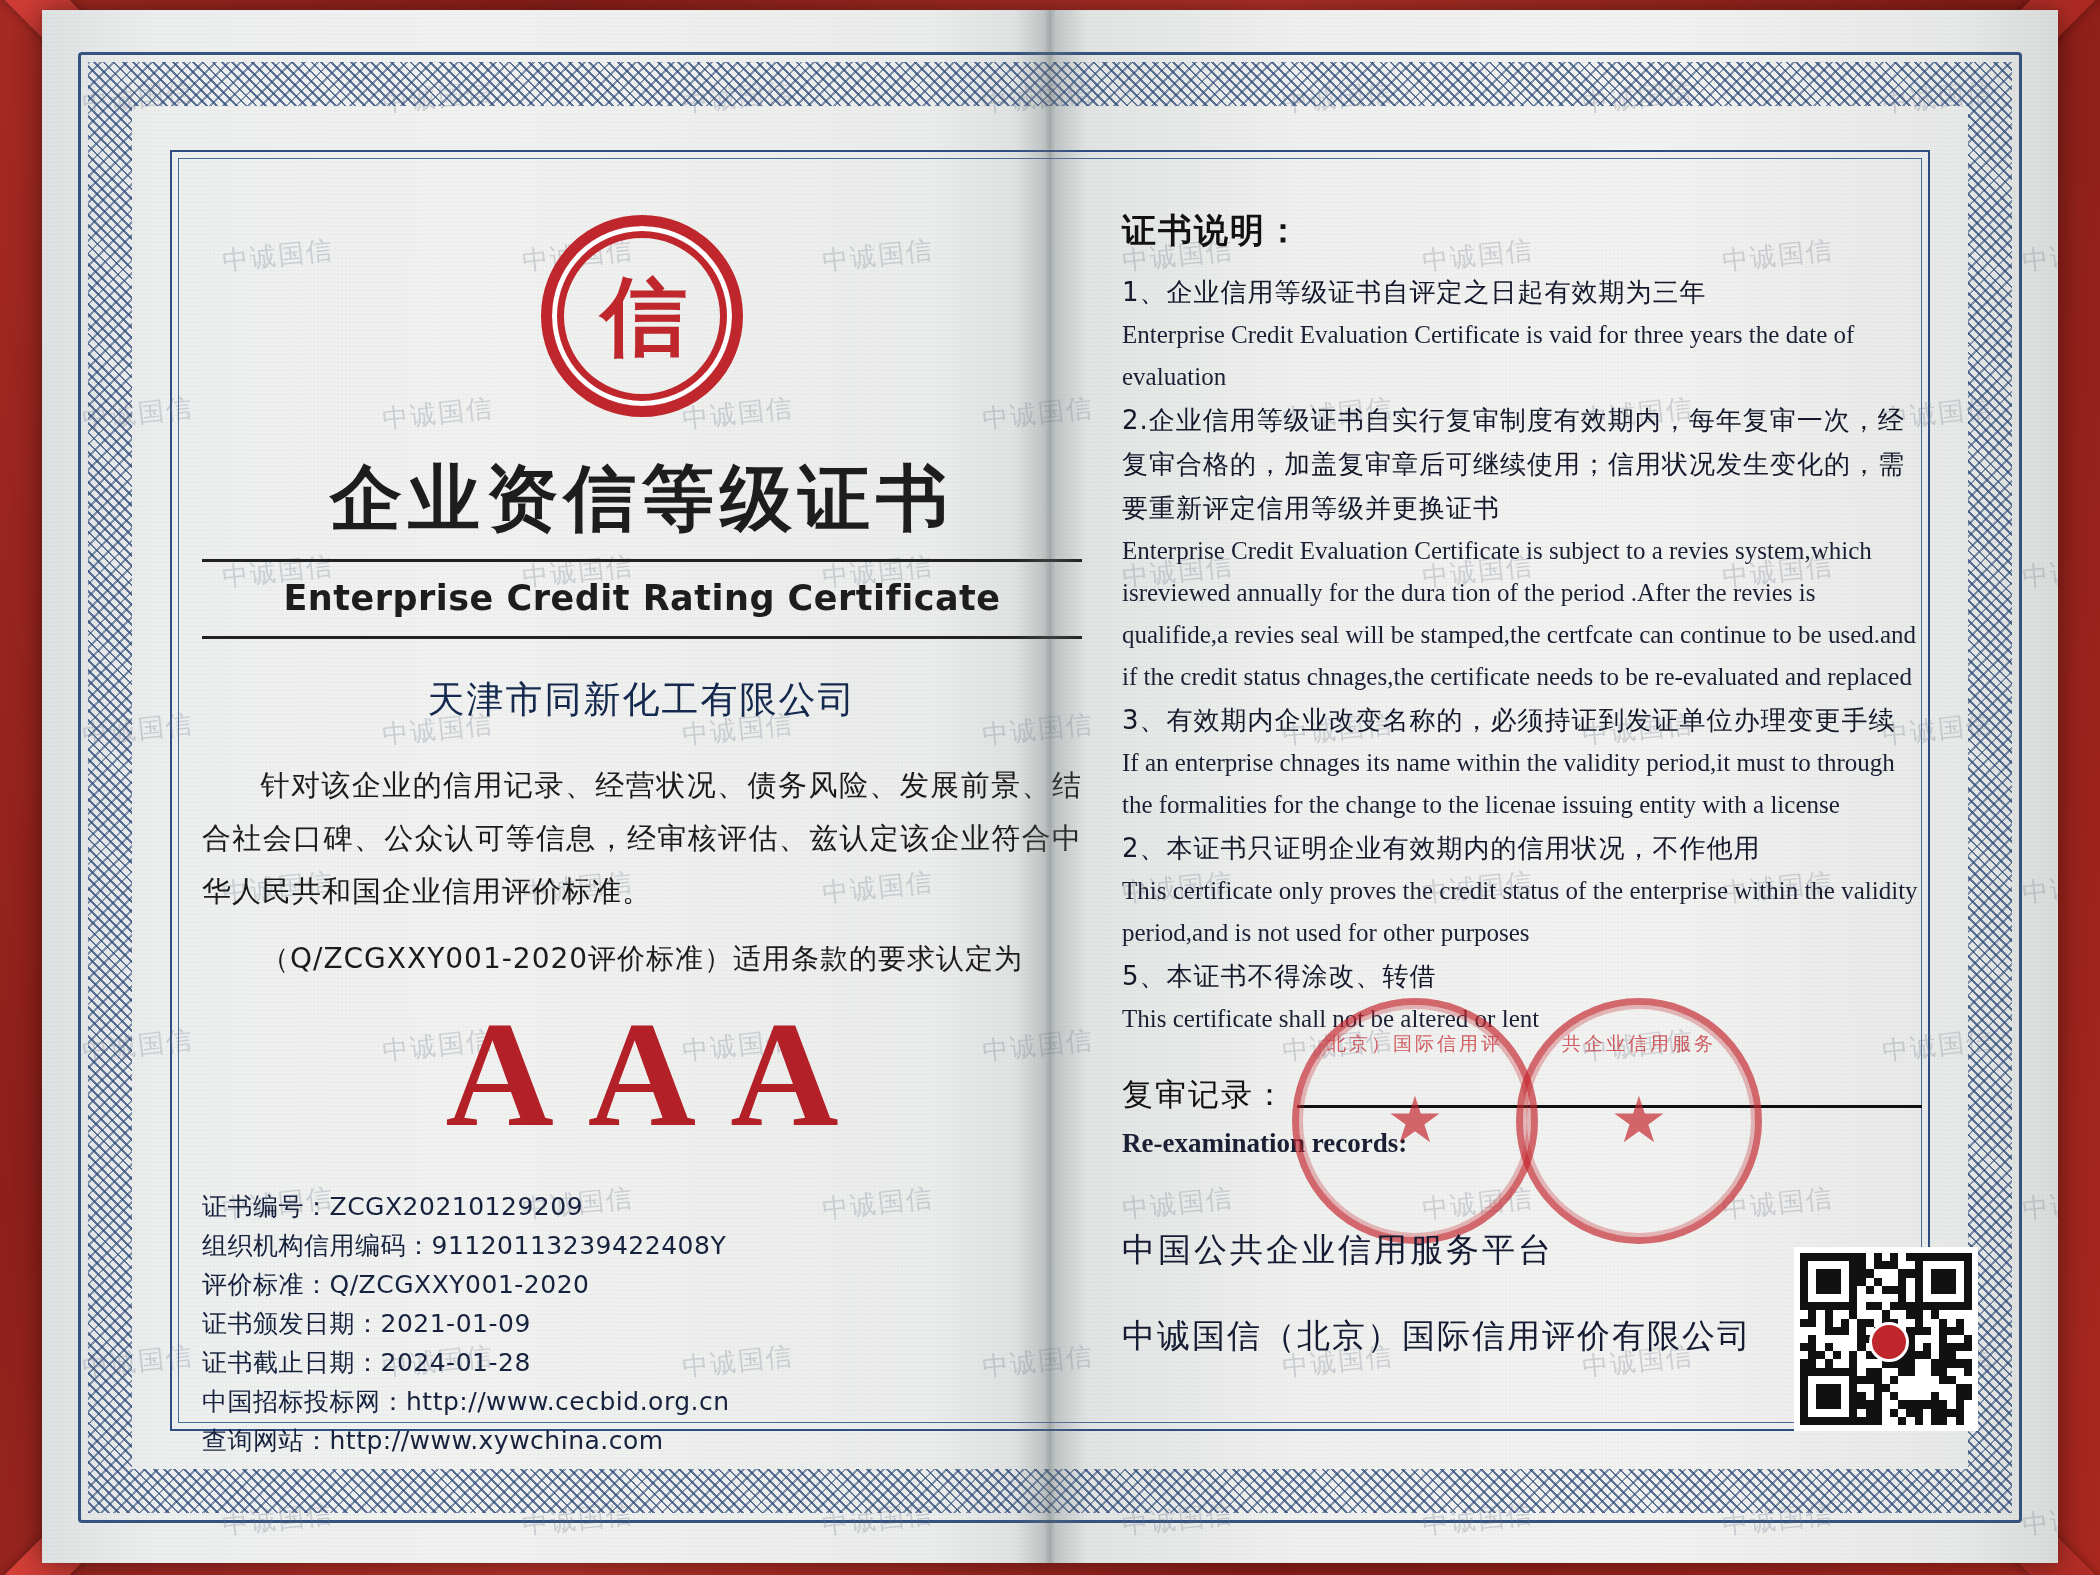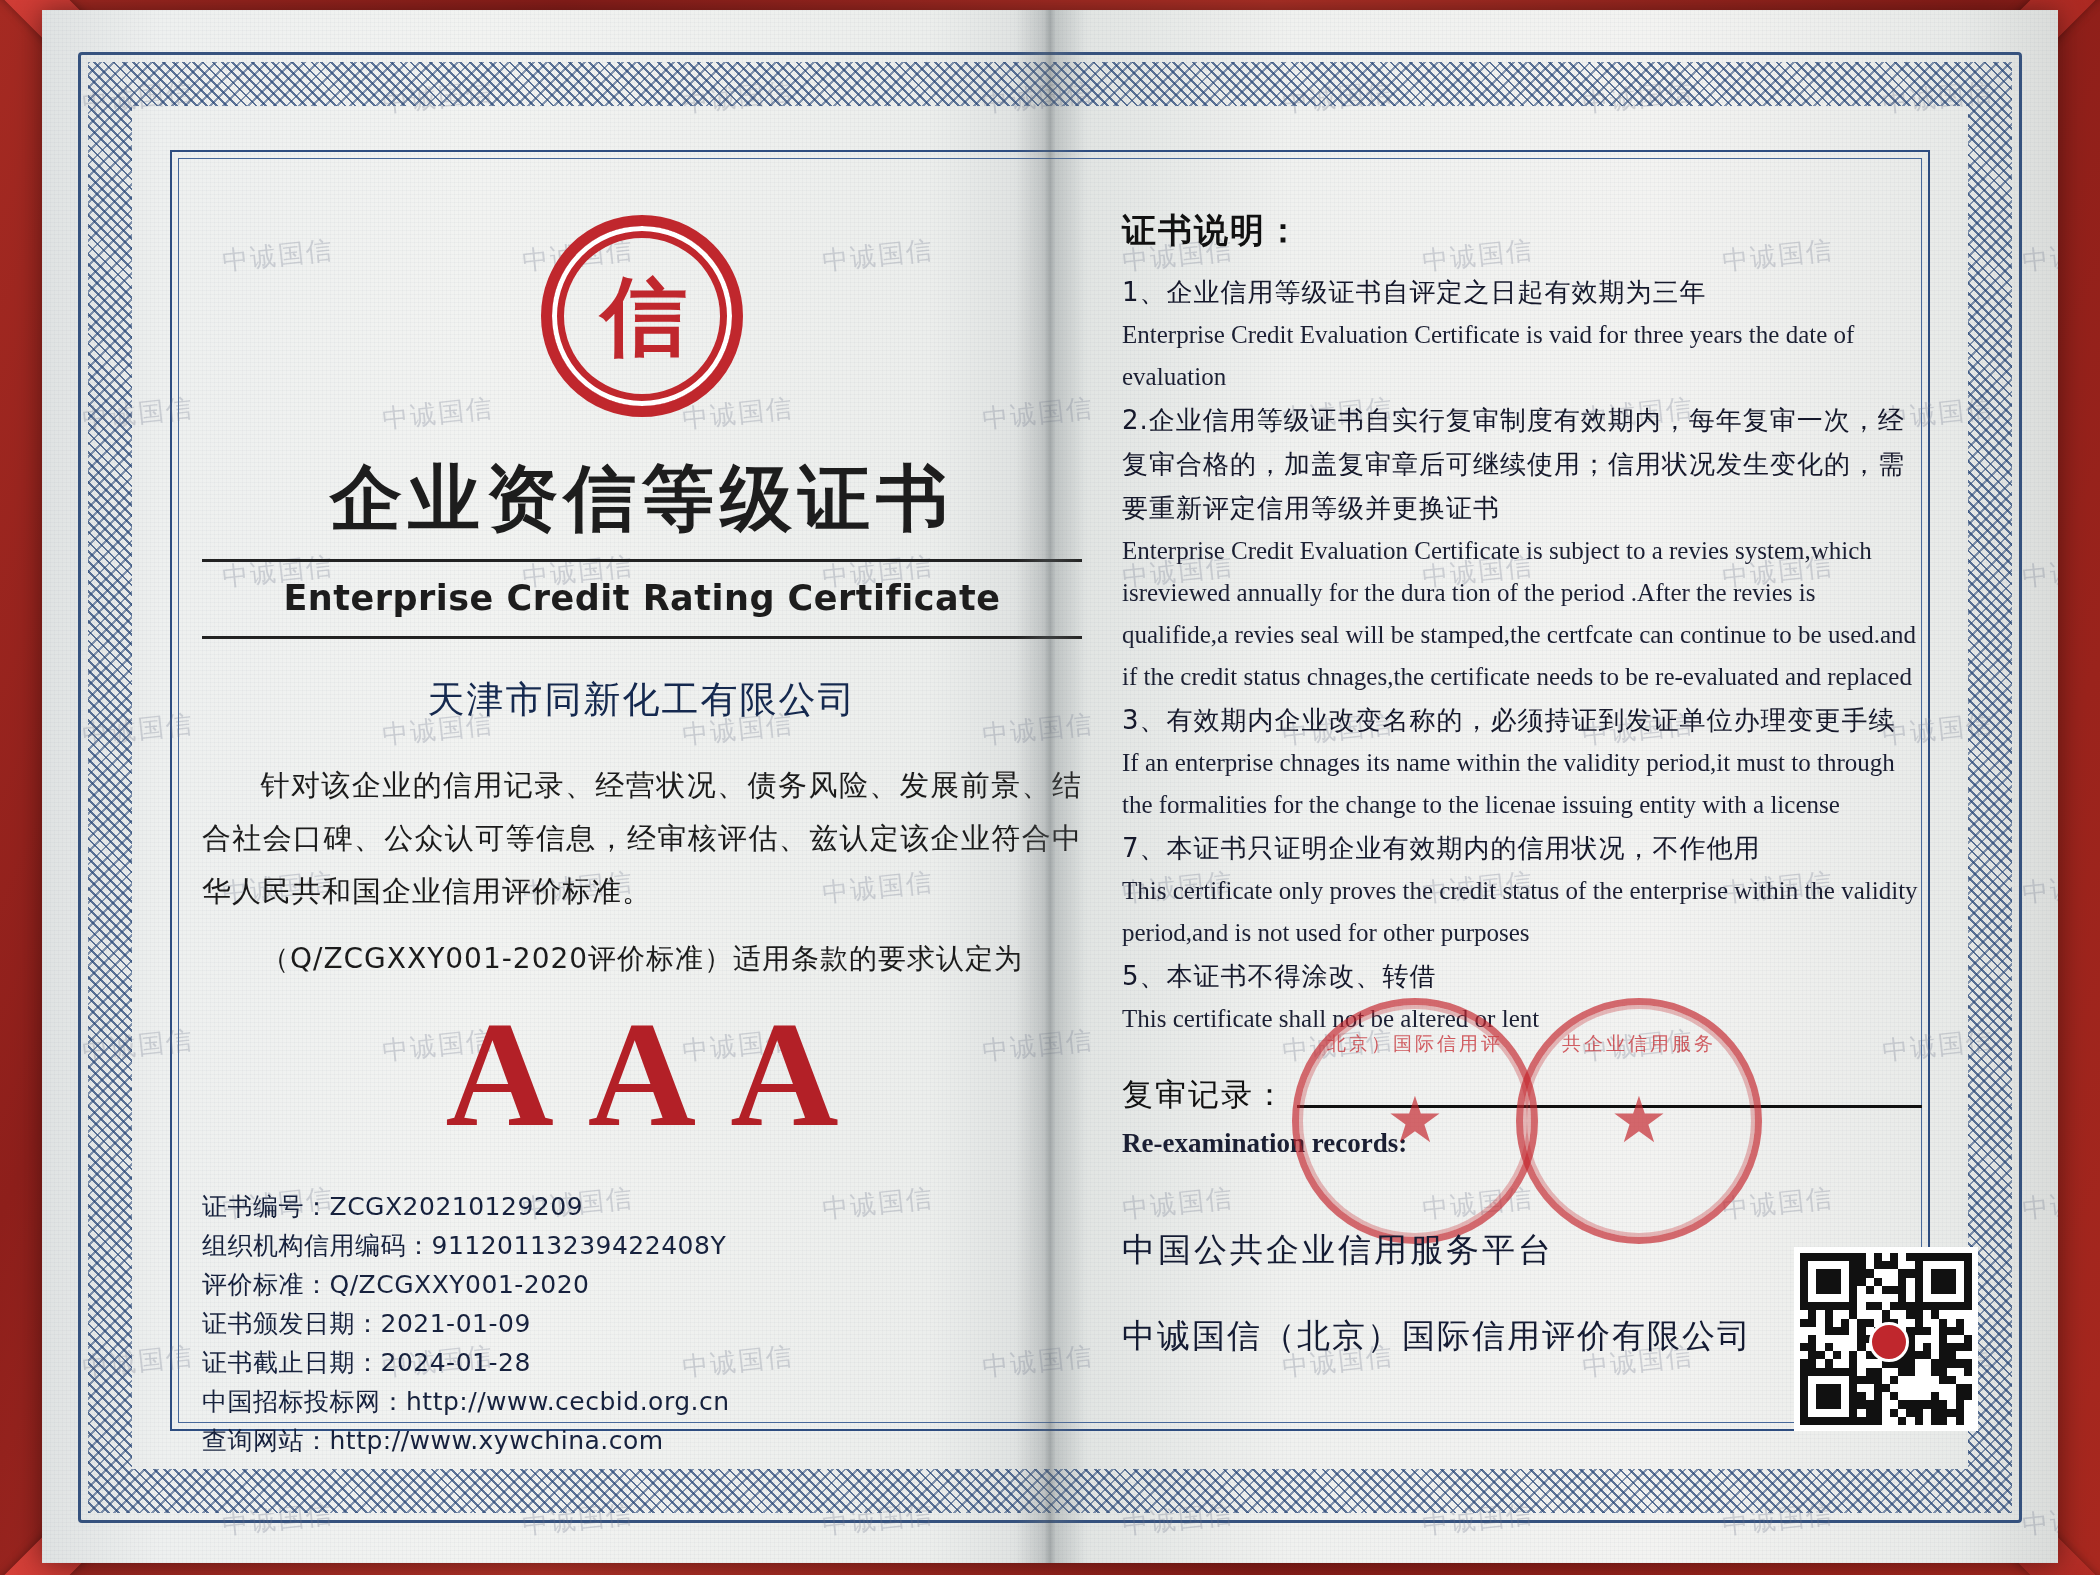--- a/index.html
+++ b/index.html
@@ -957,21 +957,21 @@
 
       <div class="col-right">
         <div class="notes-title">证书说明：</div>
         <div id="notes-list">
             <div class="note-cn">1、企业信用等级证书自评定之日起有效期为三年</div>
             <div class="note-en">Enterprise Credit Evaluation Certificate is vaid for three years the date of evaluation</div>
             <div class="note-cn">2.企业信用等级证书自实行复审制度有效期内，每年复审一次，经复审合格的，加盖复审章后可继续使用；信用状况发生变化的，需要重新评定信用等级并更换证书</div>
             <div class="note-en">Enterprise Credit Evaluation Certificate is subject to a revies system,which isreviewed annually for the dura tion of the period .After the revies is qualifide,a revies seal will be stamped,the certfcate can continue to be used.and if the credit status chnages,the certificate needs to be re-evaluated and replaced</div>
             <div class="note-cn">3、有效期内企业改变名称的，必须持证到发证单位办理变更手续</div>
             <div class="note-en">If an enterprise chnages its name within the validity period,it must to through the formalities for the change to the licenae issuing entity with a license</div>
-            <div class="note-cn">7、本证书只证明企业有效期内的信用状况，不作他用</div>
+            <div class="note-cn">2、本证书只证明企业有效期内的信用状况，不作他用</div>
             <div class="note-en">This certificate only proves the credit status of the enterprise within the validity period,and is not used for other purposes</div>
             <div class="note-cn">5、本证书不得涂改、转借</div>
             <div class="note-en">This certificate shall not be altered or lent</div>
           </div>
 
         <div class="reexam">
           <div class="row">
             <span>复审记录：</span>
             <span class="line"></span>
           </div>

